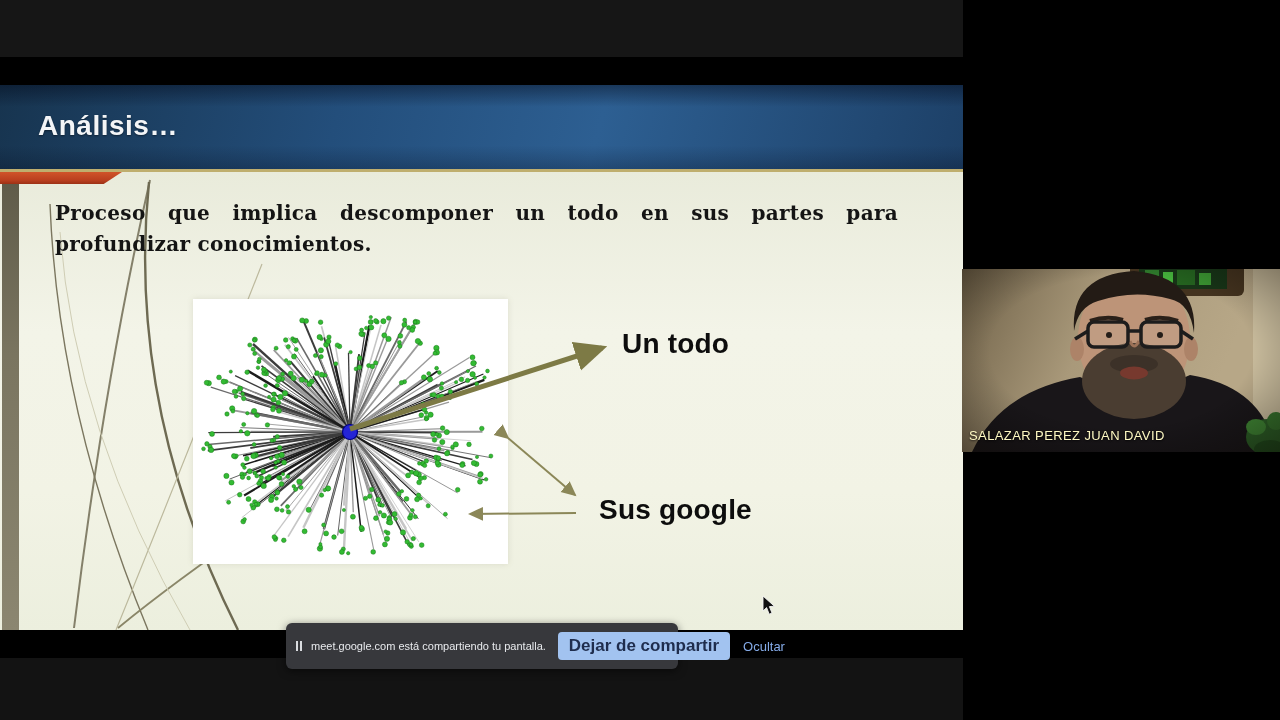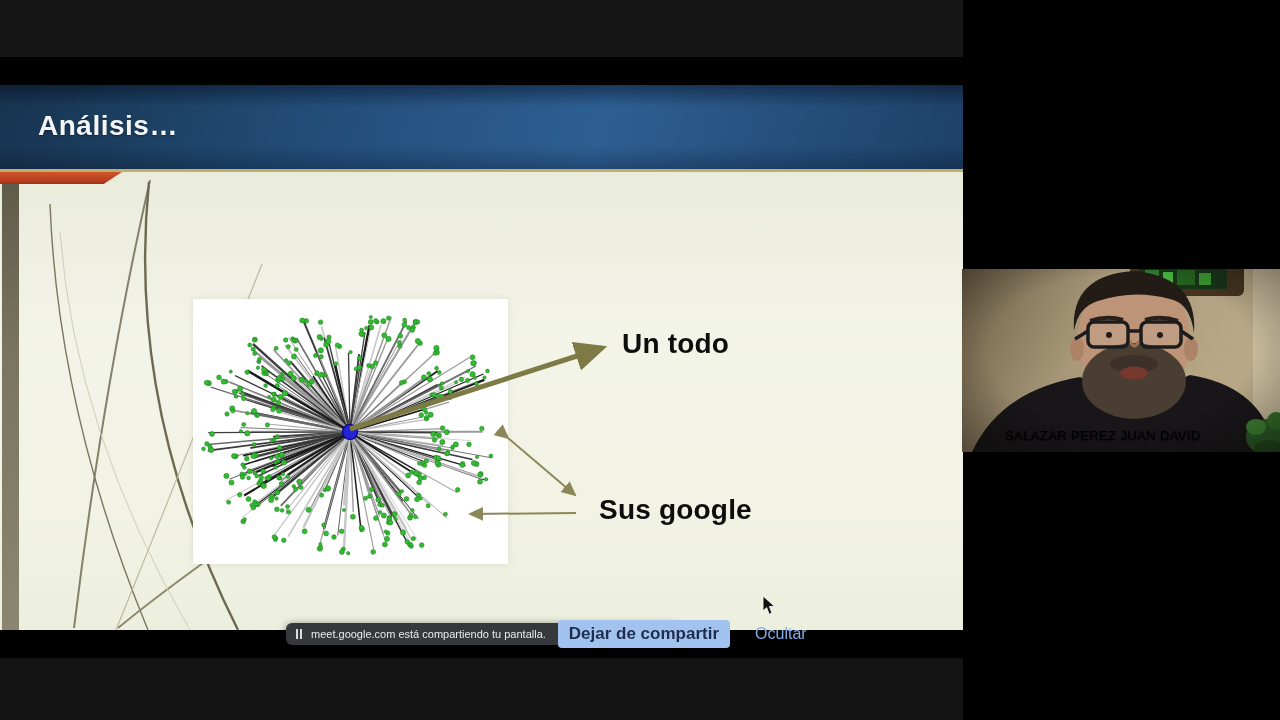--- a/index.html
+++ b/index.html
@@ -66,39 +66,39 @@
   .callout-whole { left:622px; top:243px; }
   .callout-parts { left:599px; top:409px; }
 
   
   .webcam {
     position:absolute; left:962px; top:269px; width:318px; height:183px;
     background:#8c7c5f; overflow:hidden;
   }
   .webcam svg { display:block; width:100%; height:100%; }
   .participant-name {
-    position:absolute; left:7px; bottom:9px; color:#000000; font-size:13px;
-    letter-spacing:.4px; text-shadow:0 1px 2px rgba(0,0,0,.7);margin-left:36px;
+    position:absolute; left:7px; bottom:9px; color:#fef9c3; font-size:13px;
+    letter-spacing:.4px; text-shadow:0 1px 2px rgba(0,0,0,.7);
   }
 
   
   .share-bar {
-    position:absolute; left:286px; top:623px; width:392px; height:22px; z-index:10;
+    position:absolute; left:286px; top:623px; width:392px; height:46px; z-index:10;
     background:#37383c; border-radius:6px; box-shadow:0 2px 8px rgba(0,0,0,.55);
     display:flex; align-items:center; padding:0 10px; gap:9px;
   }
   .pause-icon { display:flex; gap:2px; flex:0 0 auto; }
   .pause-icon i { display:block; width:2px; height:10px; background:#dadce0; }
   .share-msg { color:#e8eaed; font-size:11px; white-space:nowrap; flex:0 0 auto; }
   .stop-share-btn {
     flex:0 0 auto; margin-left:3px; border:none; cursor:pointer;
     background:#a2c3f0; color:#1f2d4d; font-weight:bold; font-size:17px;
     padding:4px 11px; border-radius:4px; font-family:"Liberation Sans", sans-serif;
   }
-  .hide-link { flex:0 0 auto; color:#85abe8; font-size:16px; margin-left:16px; cursor:pointer; text-decoration:none; }
+  .hide-link { flex:0 0 auto; color:#85abe8; font-size:13px; margin-left:4px; cursor:pointer; text-decoration:none; }
 
   .cursor-svg { position:absolute; left:762px; top:596px; width:14px; height:20px; z-index:20; pointer-events:none; }
 </style>
 </head>
 <body>
 
 <div id="stage">
 
   <div class="strip-top"></div>
   <div class="strip-bottom"></div>
@@ -113,20 +113,24 @@
 
     <svg class="curves-svg" viewBox="0 0 360 458">
       <path d="M150 8 Q104 210 74 456" fill="none" stroke="#84806a" stroke-width="2"></path>
       <path d="M50 32 Q58 240 148 458" fill="none" stroke="#7b765f" stroke-width="1.4"></path>
       <path d="M149 10 Q126 235 238 458" fill="none" stroke="#6e6a52" stroke-width="2.4"></path>
       <path d="M262 92 Q180 300 116 458" fill="none" stroke="#bcb99d" stroke-width="1.2"></path>
       <path d="M345 295 Q205 385 118 456" fill="none" stroke="#8a8668" stroke-width="1.8"></path>
       <path d="M60 60 Q75 260 190 458" fill="none" stroke="#cfcdb4" stroke-width="1"></path>
     </svg>
 
+    <div class="body-text">
+      <div class="body-line1">Proceso que implica descomponer un todo en sus partes para</div>
+      <div class="body-line2">profundizar conocimientos.</div>
+    </div>
 
     <div class="graph-box">
       <svg id="burst-svg" viewBox="0 0 315 265">
           <line x1="156.5" y1="138.0" x2="144.7" y2="236.5" stroke="#3c3c3c" stroke-width="0.8"></line>
           <line x1="159.2" y1="128.5" x2="223.5" y2="21.0" stroke="#9a9a9a" stroke-width="2.0"></line>
           <line x1="161.2" y1="130.3" x2="249.9" y2="84.0" stroke="#3c3c3c" stroke-width="1.5"></line>
           <line x1="158.6" y1="137.7" x2="188.1" y2="207.9" stroke="#3c3c3c" stroke-width="1.9"></line>
           <line x1="156.8" y1="138.0" x2="150.9" y2="251.3" stroke="#c6c6c6" stroke-width="2.4"></line>
           <line x1="154.5" y1="128.7" x2="101.5" y2="54.5" stroke="#6a6a6a" stroke-width="1.0"></line>
           <line x1="159.6" y1="137.2" x2="209.5" y2="202.8" stroke="#1c1c1c" stroke-width="2.0"></line>

